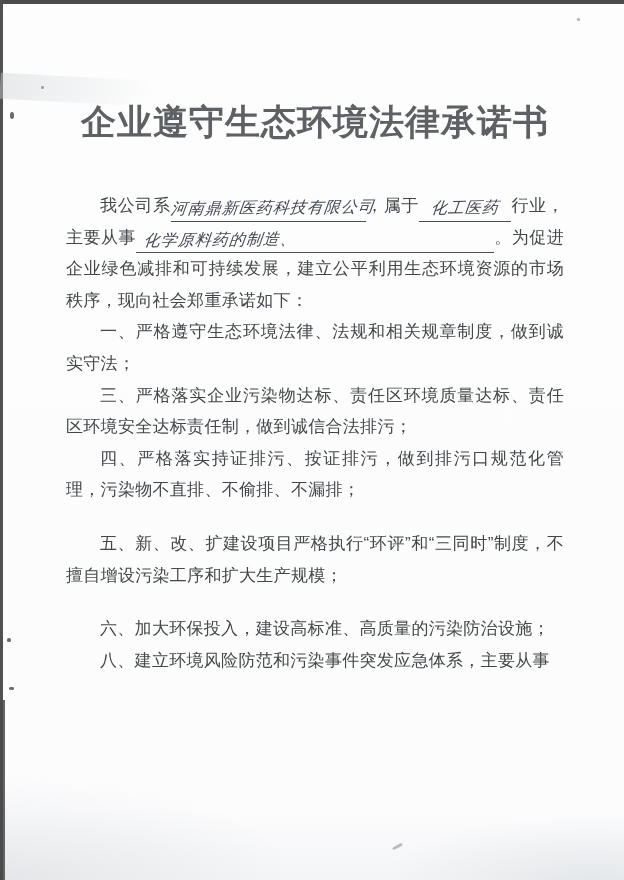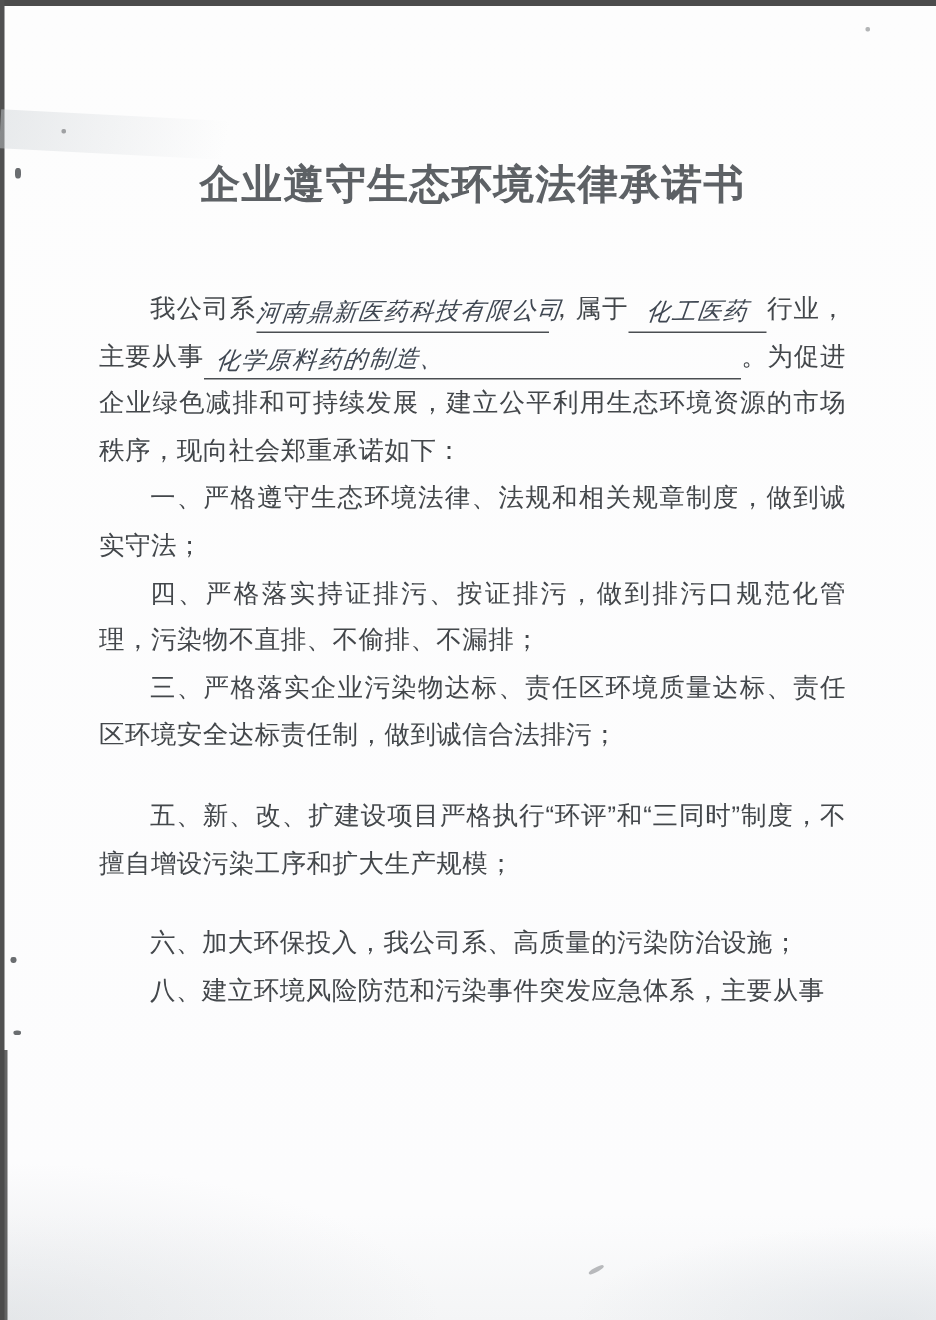--- a/index.html
+++ b/index.html
@@ -32,21 +32,21 @@
   .s3{left:7px;top:638px;width:4px;height:4px;}
   .s4{left:9px;top:687px;width:5px;height:3px;}
   .s5{left:392px;top:845px;width:11px;height:3px;transform:rotate(-28deg);opacity:.45;}
   .s6{left:577px;top:18px;width:3px;height:3px;opacity:.5;}
 
   .content{
     position:absolute;left:66px;right:60px;top:106px;
   }
   h1.doc-title{
     margin:0;text-align:center;
-    font-size:27px;line-height:34px;font-weight:700;
+    font-size:35px;line-height:34px;font-weight:700;
     letter-spacing:1px;color:#5d6165;font-family:Liberation Serif, serif;
   }
   .body-text{margin-top:50px;}
   .body-text p{
     margin:0;
     font-size:17px;line-height:31.6px;
     color:#43474b;
     text-align:justify;
     text-indent:2em;
     letter-spacing:0.3px;
@@ -93,21 +93,21 @@
 
   <div class="content">
 
     <h1 class="doc-title">企业遵守生态环境法律承诺书</h1>
 
     <div class="body-text">
 
       <p><span>我公司系</span><span class="blank blank-company"><span class="hand">河南鼎新医药科技有限公司</span></span><span>，属于</span><span class="blank blank-industry"><span class="hand">化工医药</span></span><span>行业，主要从事</span><span class="blank blank-business"><span class="hand">化学原料药的制造、</span></span><span>。为促进企业绿色减排和可持续发展，建立公平利用生态环境资源的市场秩序，现向社会郑重承诺如下：</span></p>
 
       <p>一、严格遵守生态环境法律、法规和相关规章制度，做到诚实守法；</p>
+      <p>三、严格落实企业污染物达标、责任区环境质量达标、责任区环境安全达标责任制，做到诚信合法排污；</p>
       <p>四、严格落实持证排污、按证排污，做到排污口规范化管理，污染物不直排、不偷排、不漏排；</p>
-      <p>三、严格落实企业污染物达标、责任区环境质量达标、责任区环境安全达标责任制，做到诚信合法排污；</p>
       <p class="gap">五、新、改、扩建设项目严格执行“环评”和“三同时”制度，不擅自增设污染工序和扩大生产规模；</p>
-      <p class="gap">六、加大环保投入，我公司系、高质量的污染防治设施；</p>
+      <p class="gap">六、加大环保投入，建设高标准、高质量的污染防治设施；</p>
       <p>八、建立环境风险防范和污染事件突发应急体系，主要从事</p>
 
     </div>
   </div>
 </div>
 
 </body></html>

